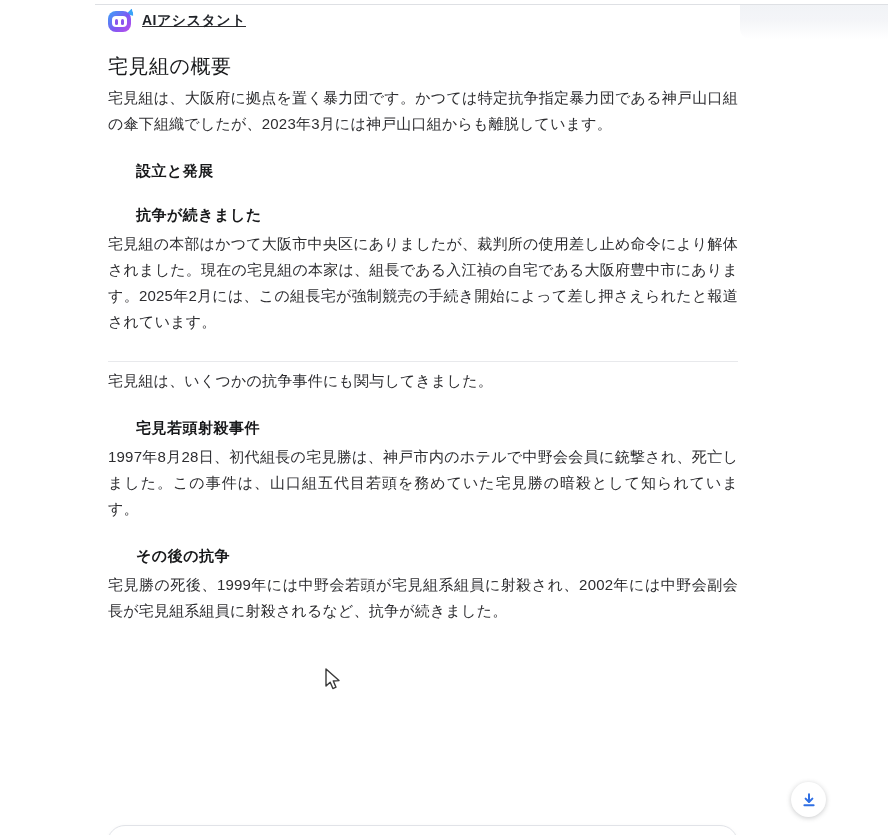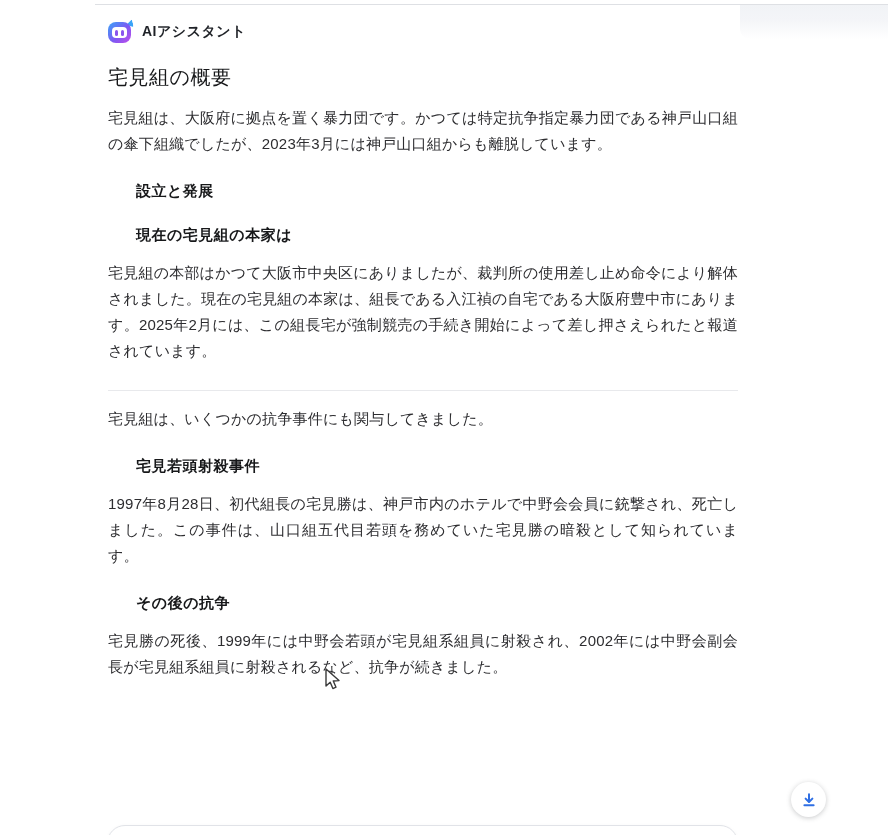--- a/index.html
+++ b/index.html
@@ -24,21 +24,21 @@
     border-bottom-left-radius: 10px;
   }
 
   .content {
     position: absolute; left: 108px; top: 0; width: 630px;
   }
 
   
   .assistant-row {
     display: flex; align-items: center; gap: 10px;
-    padding-top: 20px; height: 24px;
+    padding-top: 9px; height: 24px; text-decoration: underline;
   }
   .bot-icon { position: relative; width: 24px; height: 24px; flex: 0 0 auto; }
   .bot-body {
     position: absolute; left: 0; top: 2px; width: 23px; height: 21px;
     border-radius: 8px;
     background: linear-gradient(135deg, #3aa3f8 0%, #7e59f2 55%, #c04ceb 100%);
   }
   .bot-tail {
     position: absolute; right: -1px; top: 0; width: 8px; height: 8px;
     background: #3aa3f8;
@@ -56,21 +56,21 @@
 
   h1.sec, h2.sec {
     font-size: 20px; font-weight: 400; color: #17181a;
     margin: 20px 0 0 0; line-height: 26px; letter-spacing: .5px;
   }
   h3.sub {
     font-size: 15px; font-weight: 700; color: #17181a;
     margin: 24px 0 0 0; line-height: 20px; letter-spacing: .5px; padding-left: 28px;
   }
   p.body {
-    font-size: 15px; line-height: 26px; margin: 15px 0 0 0;
+    font-size: 15px; line-height: 26px; margin: 6px 0 0 0;
     color: #2d2d30; text-align: justify; letter-spacing: .2px;
   }
   hr.divider {
     border: none; border-top: 1px solid #e8e9ec;
     margin: 26px 0 0 0;
   }
 
   
   .chat-input {
     position: absolute; left: 107px; top: 825px; width: 629px; height: 56px;
@@ -117,21 +117,21 @@
         </span>
       </span>
       <span class="assistant-label">AIアシスタント</span>
     </div>
 
     <h1 class="sec">宅見組の概要</h1>
     <p class="body">宅見組は、大阪府に拠点を置く暴力団です。かつては特定抗争指定暴力団である神戸山口組の傘下組織でしたが、2023年3月には神戸山口組からも離脱しています。</p>
 
     <h3 class="sub">設立と発展</h3>
 
-    <h3 class="sub">現在の宅見組の本家は</h3>
+    <h3 class="sub">抗争が続きました</h3>
     <p class="body">宅見組の本部はかつて大阪市中央区にありましたが、裁判所の使用差し止め命令により解体されました。現在の宅見組の本家は、組長である入江禎の自宅である大阪府豊中市にあります。2025年2月には、この組長宅が強制競売の手続き開始によって差し押さえられたと報道されています。</p>
 
     <hr class="divider">
 
     <p class="body">宅見組は、いくつかの抗争事件にも関与してきました。</p>
 
     <h3 class="sub">宅見若頭射殺事件</h3>
     <p class="body">1997年8月28日、初代組長の宅見勝は、神戸市内のホテルで中野会会員に銃撃され、死亡しました。この事件は、山口組五代目若頭を務めていた宅見勝の暗殺として知られています。</p>
 
     <h3 class="sub">その後の抗争</h3>

